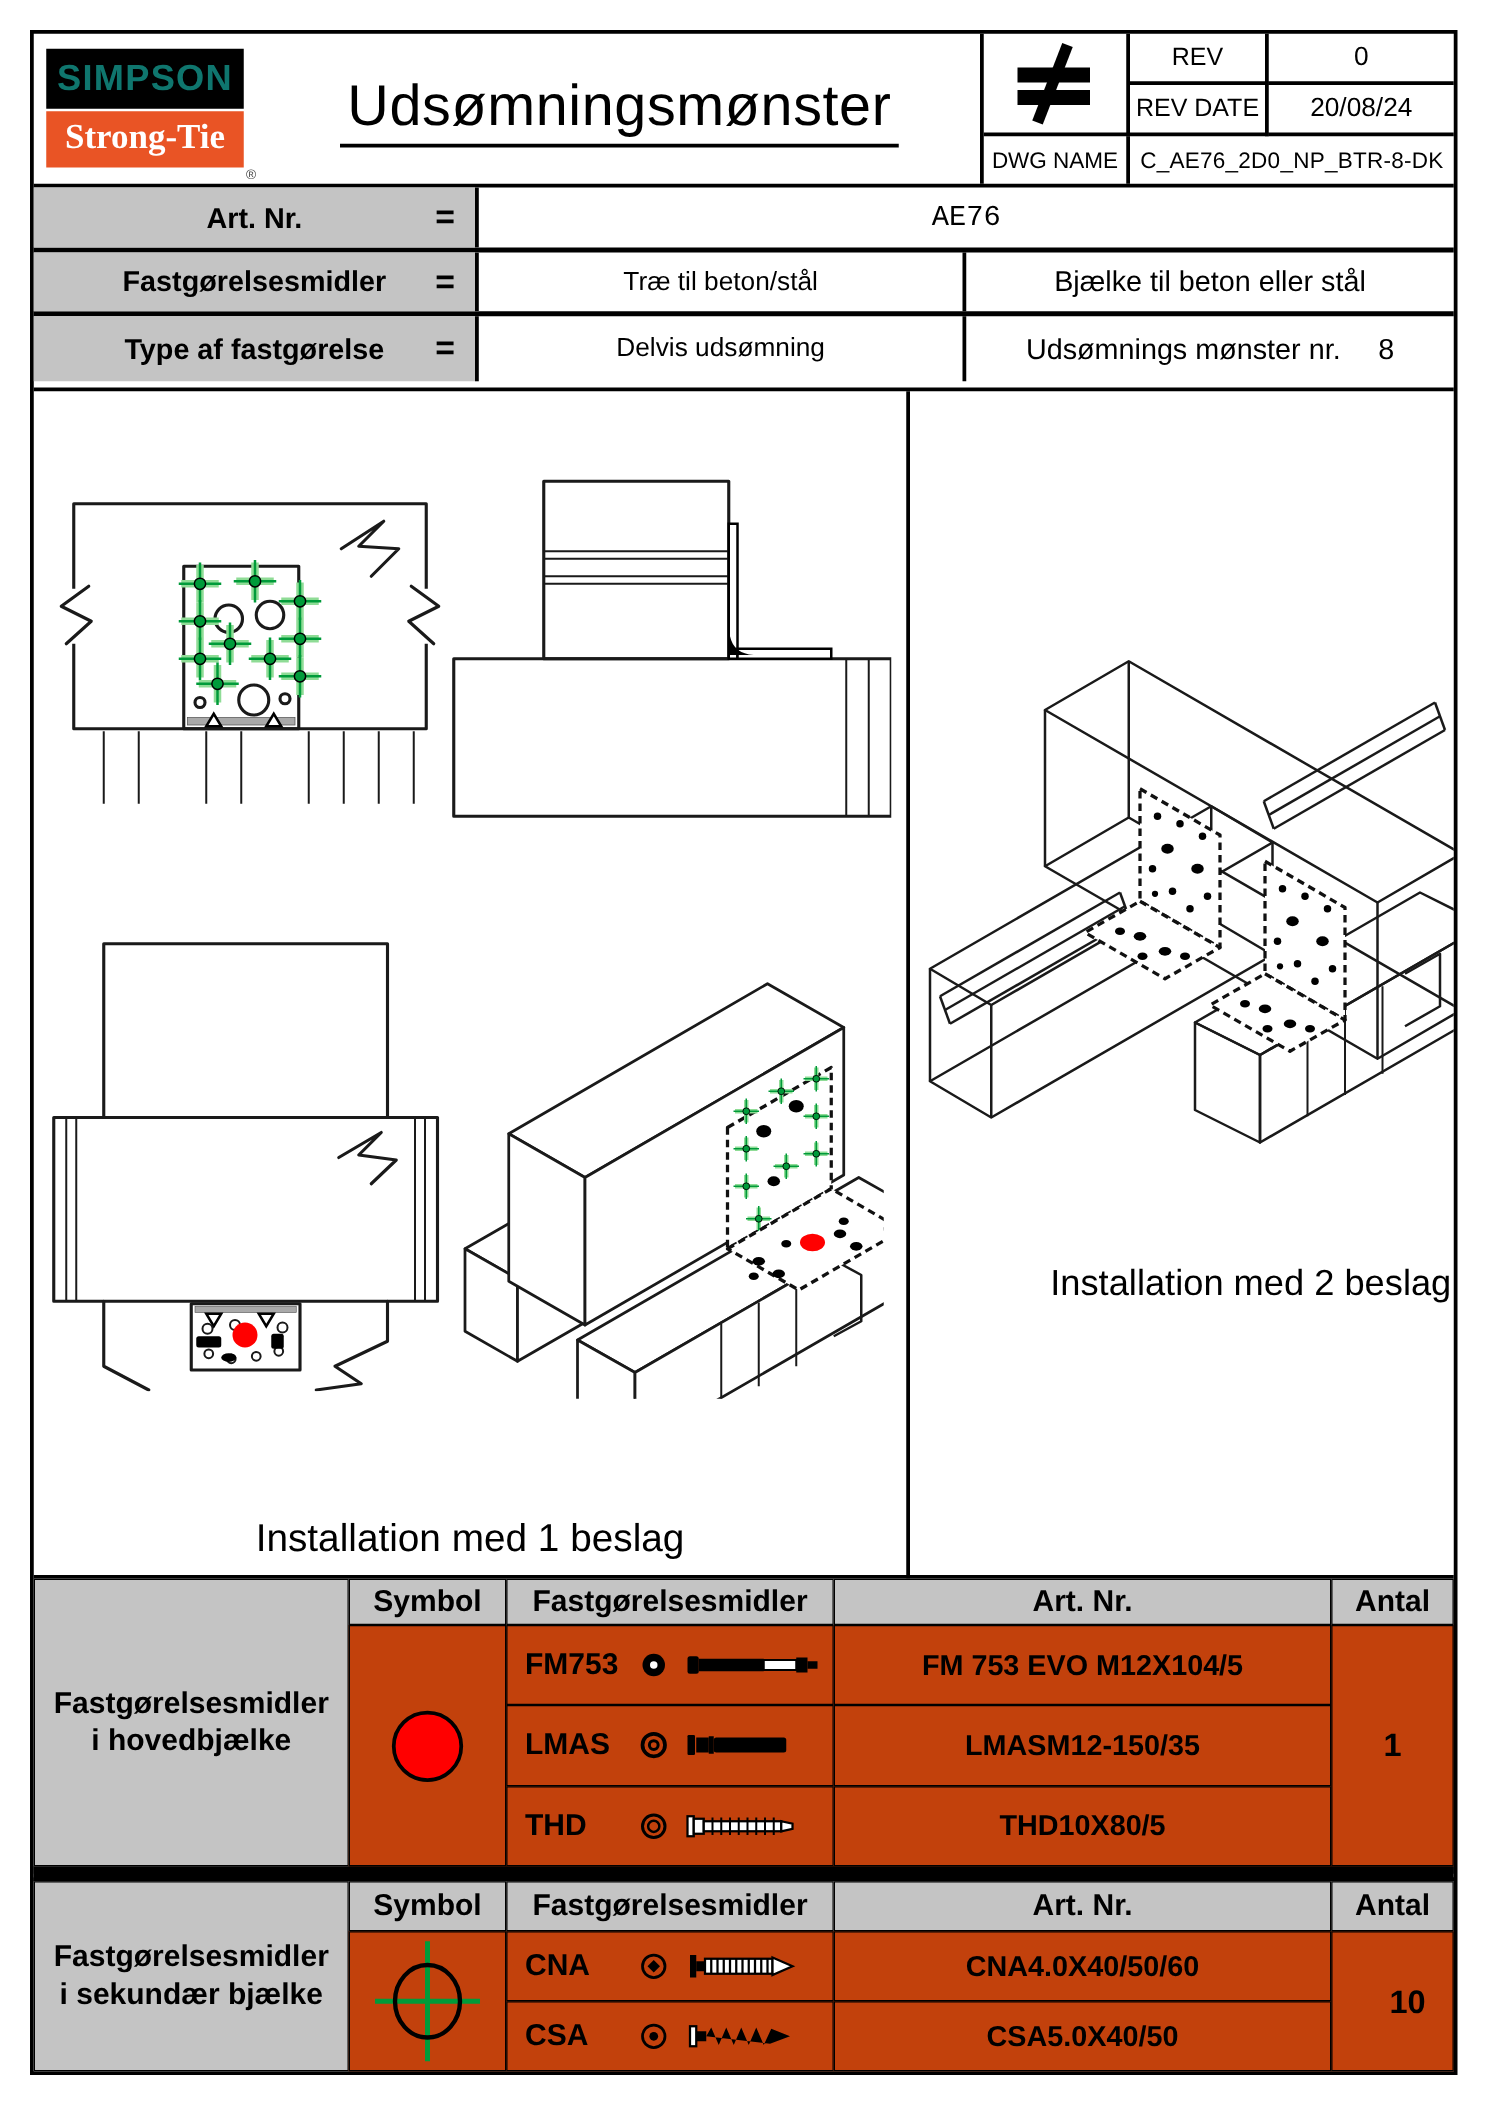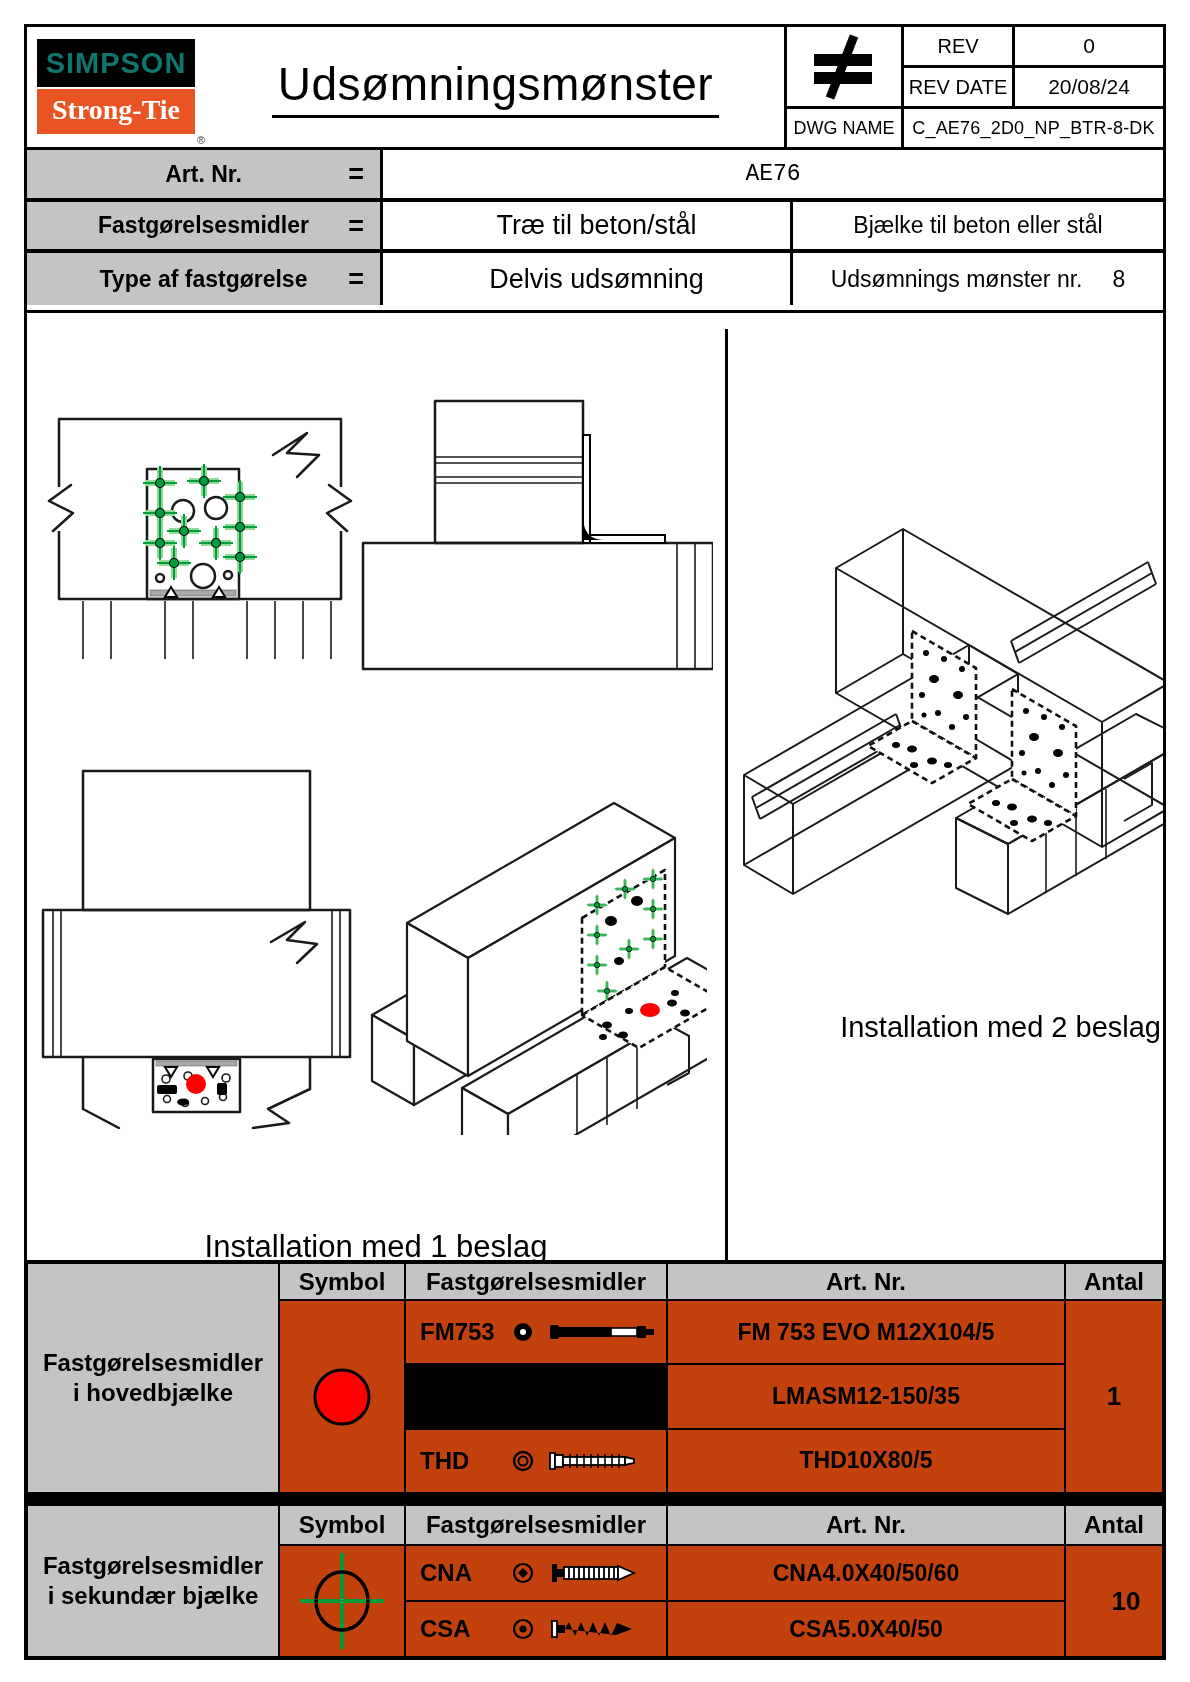--- a/index.html
+++ b/index.html
@@ -27,27 +27,27 @@
 
   
   .info { position:absolute; left:0; top:123px; width:1136px; height:163px; border-bottom:3px solid #000; }
   .irow { display:flex; width:100%; border-bottom:4px solid #000; }
   .irow:last-child { border-bottom:none; }
   .irow-1 { height:52px; } .irow-2 { height:51px; } .irow-3 { height:52px; }
   .ilabel { width:356px; background:#c4c4c4; border-right:3px solid #000; position:relative;
             display:flex; align-items:center; justify-content:center; font-weight:bold; font-size:23px; }
   .ieq { position:absolute; right:16px; top:50%; transform:translateY(-50%); font-weight:bold; font-size:27px; }
   .ival-full { flex:1; display:flex; align-items:center; justify-content:center; font-size:23px;font-family:Liberation Mono, monospace; }
-  .ival-half { width:390px; border-right:3px solid #000; display:flex; align-items:center; justify-content:center; font-size:27px;margin-left:20px; }
+  .ival-half { width:390px; border-right:3px solid #000; display:flex; align-items:center; justify-content:center; font-size:21px; }
   .ival-rest { flex:1; display:flex; align-items:center; justify-content:center; font-size:23px; }
   .pattern-num { margin-left:30px; }
 
   
   .draw { position:absolute; left:0; top:286px; width:1136px; height:950px; border-bottom:3px solid #000; }
-  .panel-left { position:absolute; left:0; top:16px; width:701px; height:950px; border-right:3px solid #000;padding-left:39px; }
+  .panel-left { position:absolute; left:0; top:0; width:701px; height:950px; border-right:3px solid #000;padding-left:39px; }
   .panel-right { position:absolute; left:687px; top:0; width:449px; height:950px; }
   .cap-one { position:absolute; left:0; bottom:14px; width:100%; text-align:center; font-size:31px; }
   .cap-two { position:absolute; right:2px; top:698px; width:100%; text-align:right; font-size:29px; }
   svg .ln { stroke:#1a1a1a; stroke-width:2.5; fill:none; stroke-linejoin:round; stroke-linecap:round; }
   svg .lnt { stroke:#1a1a1a; stroke-width:1.6; fill:none; }
   svg .wf { stroke:#1a1a1a; stroke-width:2; fill:none; stroke-linejoin:round; }
   svg .face { stroke:#1a1a1a; stroke-width:2.2; fill:#fff; stroke-linejoin:round; }
   svg .plate { stroke:#111; stroke-width:2.6; fill:#fff; stroke-dasharray:6 4; stroke-linejoin:round; }
 
   
@@ -384,20 +384,33 @@
       <svg width="112" height="24" viewBox="0 0 112 24">
         <rect x="2" y="5" width="9" height="14" rx="2" fill="#000"></rect>
         <rect x="11" y="7" width="52" height="10" fill="#000"></rect>
         <rect x="63" y="8" width="26" height="8" fill="#fff" stroke="#000" stroke-width="1.6"></rect>
         <rect x="89" y="6" width="9" height="12" fill="#000"></rect>
         <rect x="98" y="9" width="8" height="6" fill="#000"></rect>
       </svg>
     </div>
     <div class="fcell artcell" style="grid-row:2;grid-column:4">FM 753 EVO M12X104/5</div>
 
+    <div class="fcell fastcell" style="grid-row:3;grid-column:3">
+      <span class="fname">LMAS</span>
+      <svg width="26" height="26" viewBox="0 0 26 26">
+        <circle cx="13" cy="13" r="9" fill="none" stroke="#000" stroke-width="3"></circle>
+        <circle cx="13" cy="13" r="3.5" fill="none" stroke="#000" stroke-width="2.4"></circle>
+      </svg>
+      <svg width="112" height="24" viewBox="0 0 112 24">
+        <rect x="2" y="4" width="6" height="16" rx="1" fill="#000"></rect>
+        <rect x="9" y="6" width="10" height="12" fill="#000"></rect>
+        <rect x="19" y="5" width="4" height="14" fill="#000"></rect>
+        <rect x="23" y="6" width="58" height="12" rx="2" fill="#000"></rect>
+      </svg>
+    </div>
     <div class="fcell artcell" style="grid-row:3;grid-column:4">LMASM12-150/35</div>
 
     <div class="fcell fastcell" style="grid-row:4;grid-column:3">
       <span class="fname">THD</span>
       <svg width="26" height="26" viewBox="0 0 26 26">
         <circle cx="13" cy="13" r="9" fill="none" stroke="#000" stroke-width="2.4"></circle>
         <circle cx="13" cy="13" r="4.5" fill="none" stroke="#000" stroke-width="2"></circle>
       </svg>
       <svg width="112" height="24" viewBox="0 0 112 24">
         <rect x="2" y="4" width="5" height="16" fill="#fff" stroke="#000" stroke-width="1.8"></rect>

